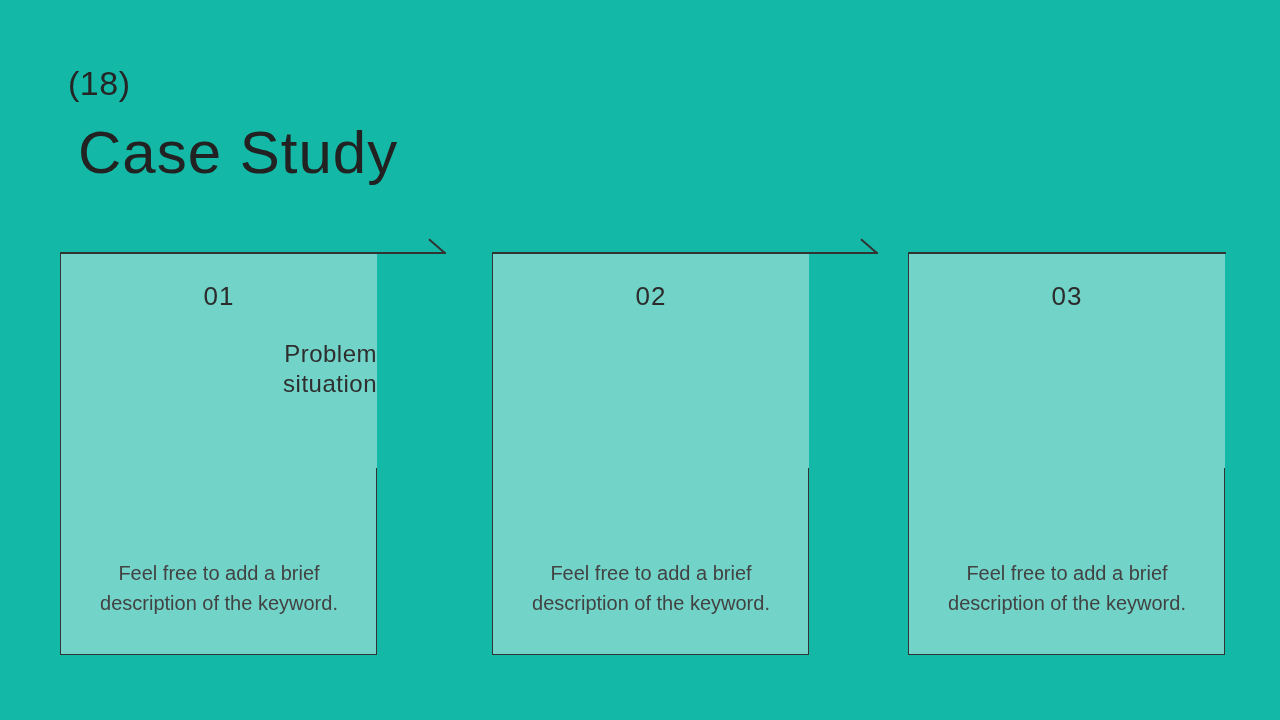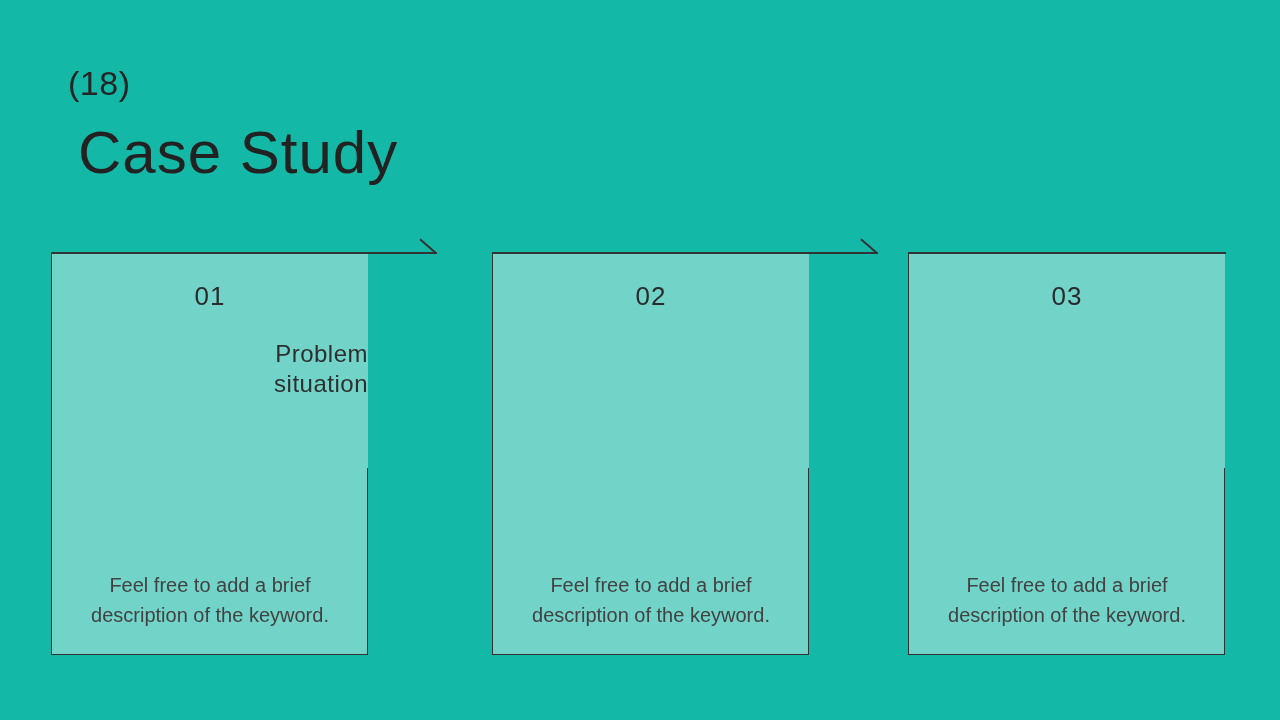--- a/index.html
+++ b/index.html
@@ -38,21 +38,21 @@
   
   .card {
     position: absolute;
     top: 253px;
     width: 317px;
     height: 402px;
     border-left: 1.5px solid #333333;
     border-bottom: 1.5px solid #333333;
     background: rgba(255, 255, 255, 0.4);
   }
-  .card.c1 { left: 51px; padding-left: 29px; }
+  .card.c1 { left: 60px; padding-left: 29px; }
   .card.c2 { left: 492px; }
   .card.c3 { left: 908px; }
 
   
   .topline {
     position: absolute;
     top: -1px;
     left: -1.5px;
     height: 1.5px;
     width: 386px;
@@ -105,21 +105,20 @@
   }
   .card-desc {
     position: absolute;
     top: 305px;
     left: 0;
     right: 0;
     text-align: center;
     font-size: 20px;
     line-height: 30px;
     color: #424242;
-    margin-top: 12px;
   }
 </style>
 </head>
 <body>
 
 <div class="slide">
 
   <div class="slide-index">(18)</div>
   <div class="slide-title">Case Study</div>
 

